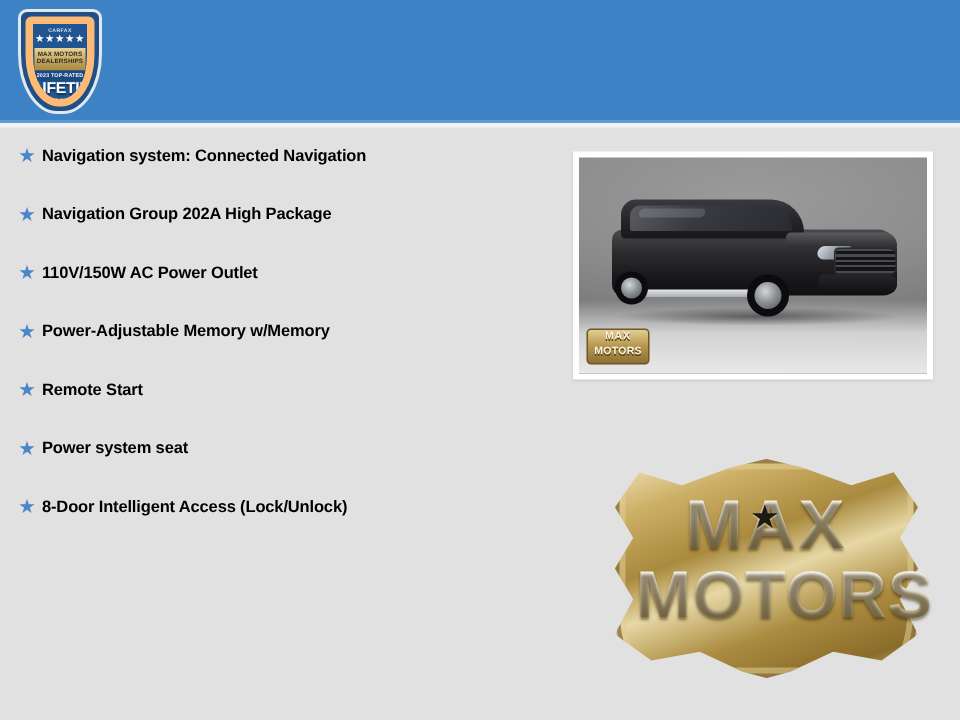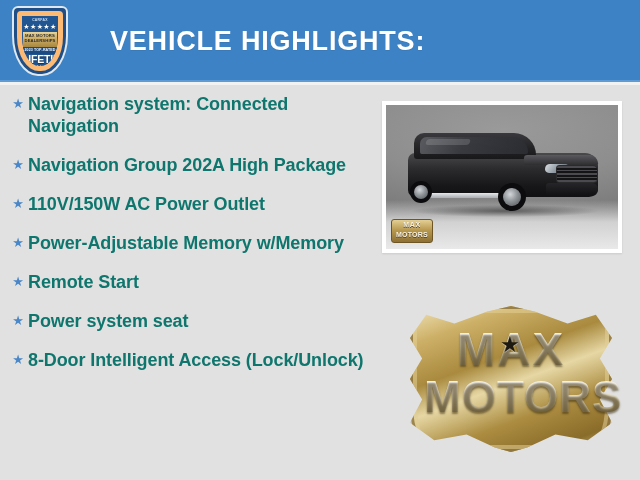--- a/index.html
+++ b/index.html
@@ -207,22 +207,22 @@
   .bullet-star {
     flex: 0 0 auto;
     width: 20px;
     color: #4a87c8;
     font-size: 13px;
     line-height: 22px;
     text-align: center;
   }
   .bullet-text {
     flex: 1 1 auto;
-    color: #0f766e;
-    font-size: 18px;
+    color: #000000;
+    font-size: 11px;
     font-weight: bold;
     line-height: 22px;
     letter-spacing: -0.1px;
   }
 
   
   #vehicle-photo-frame {
     position: absolute;
     left: 382px;
     top: 101px;
@@ -517,21 +517,20 @@
         <div class="cfx-blueband">
           <span>2023 TOP-RATED</span>
         </div>
         <div class="cfx-lifetime">LIFETIME</div>
         <div class="cfx-dealer">DEALER</div>
         <div class="cfx-car"></div>
       </div>
     </div>
   </div>
 
-  <div id="page-title">VEHICLE HIGHLIGHTS:</div>
 
   <div id="highlights-list">
 
     <div class="bullet-row">
       <div class="bullet-star">★</div>
       <div class="bullet-text">Navigation system: Connected Navigation</div>
     </div>
 
     <div class="bullet-row">
       <div class="bullet-star">★</div>

